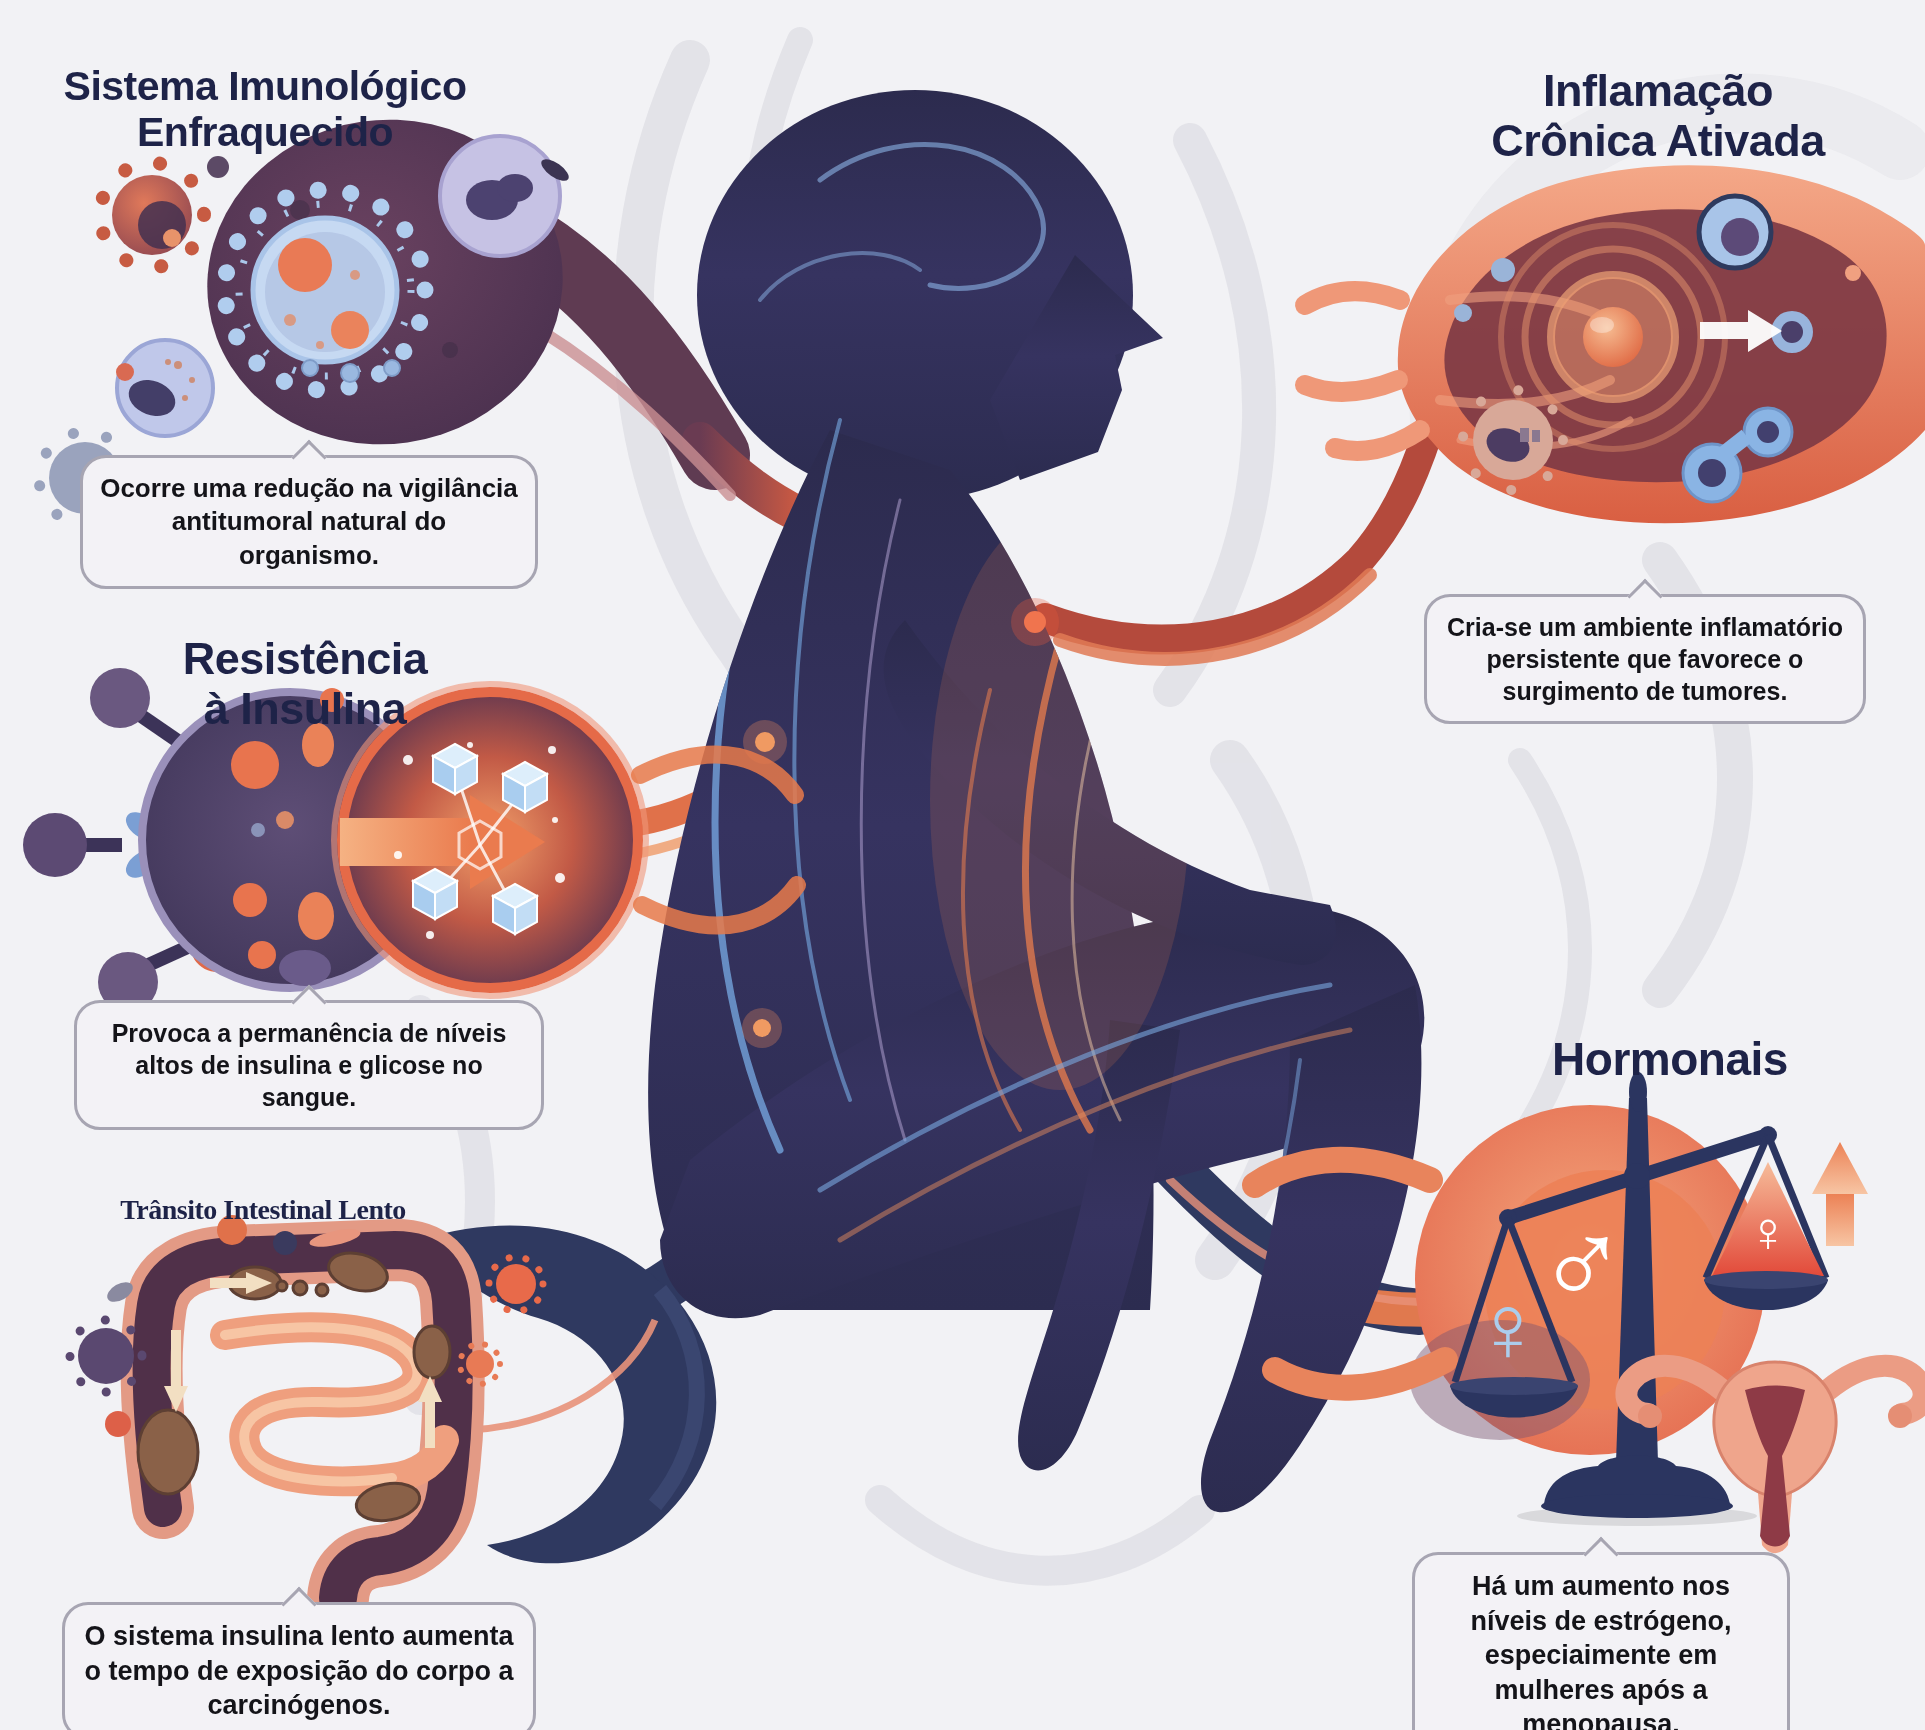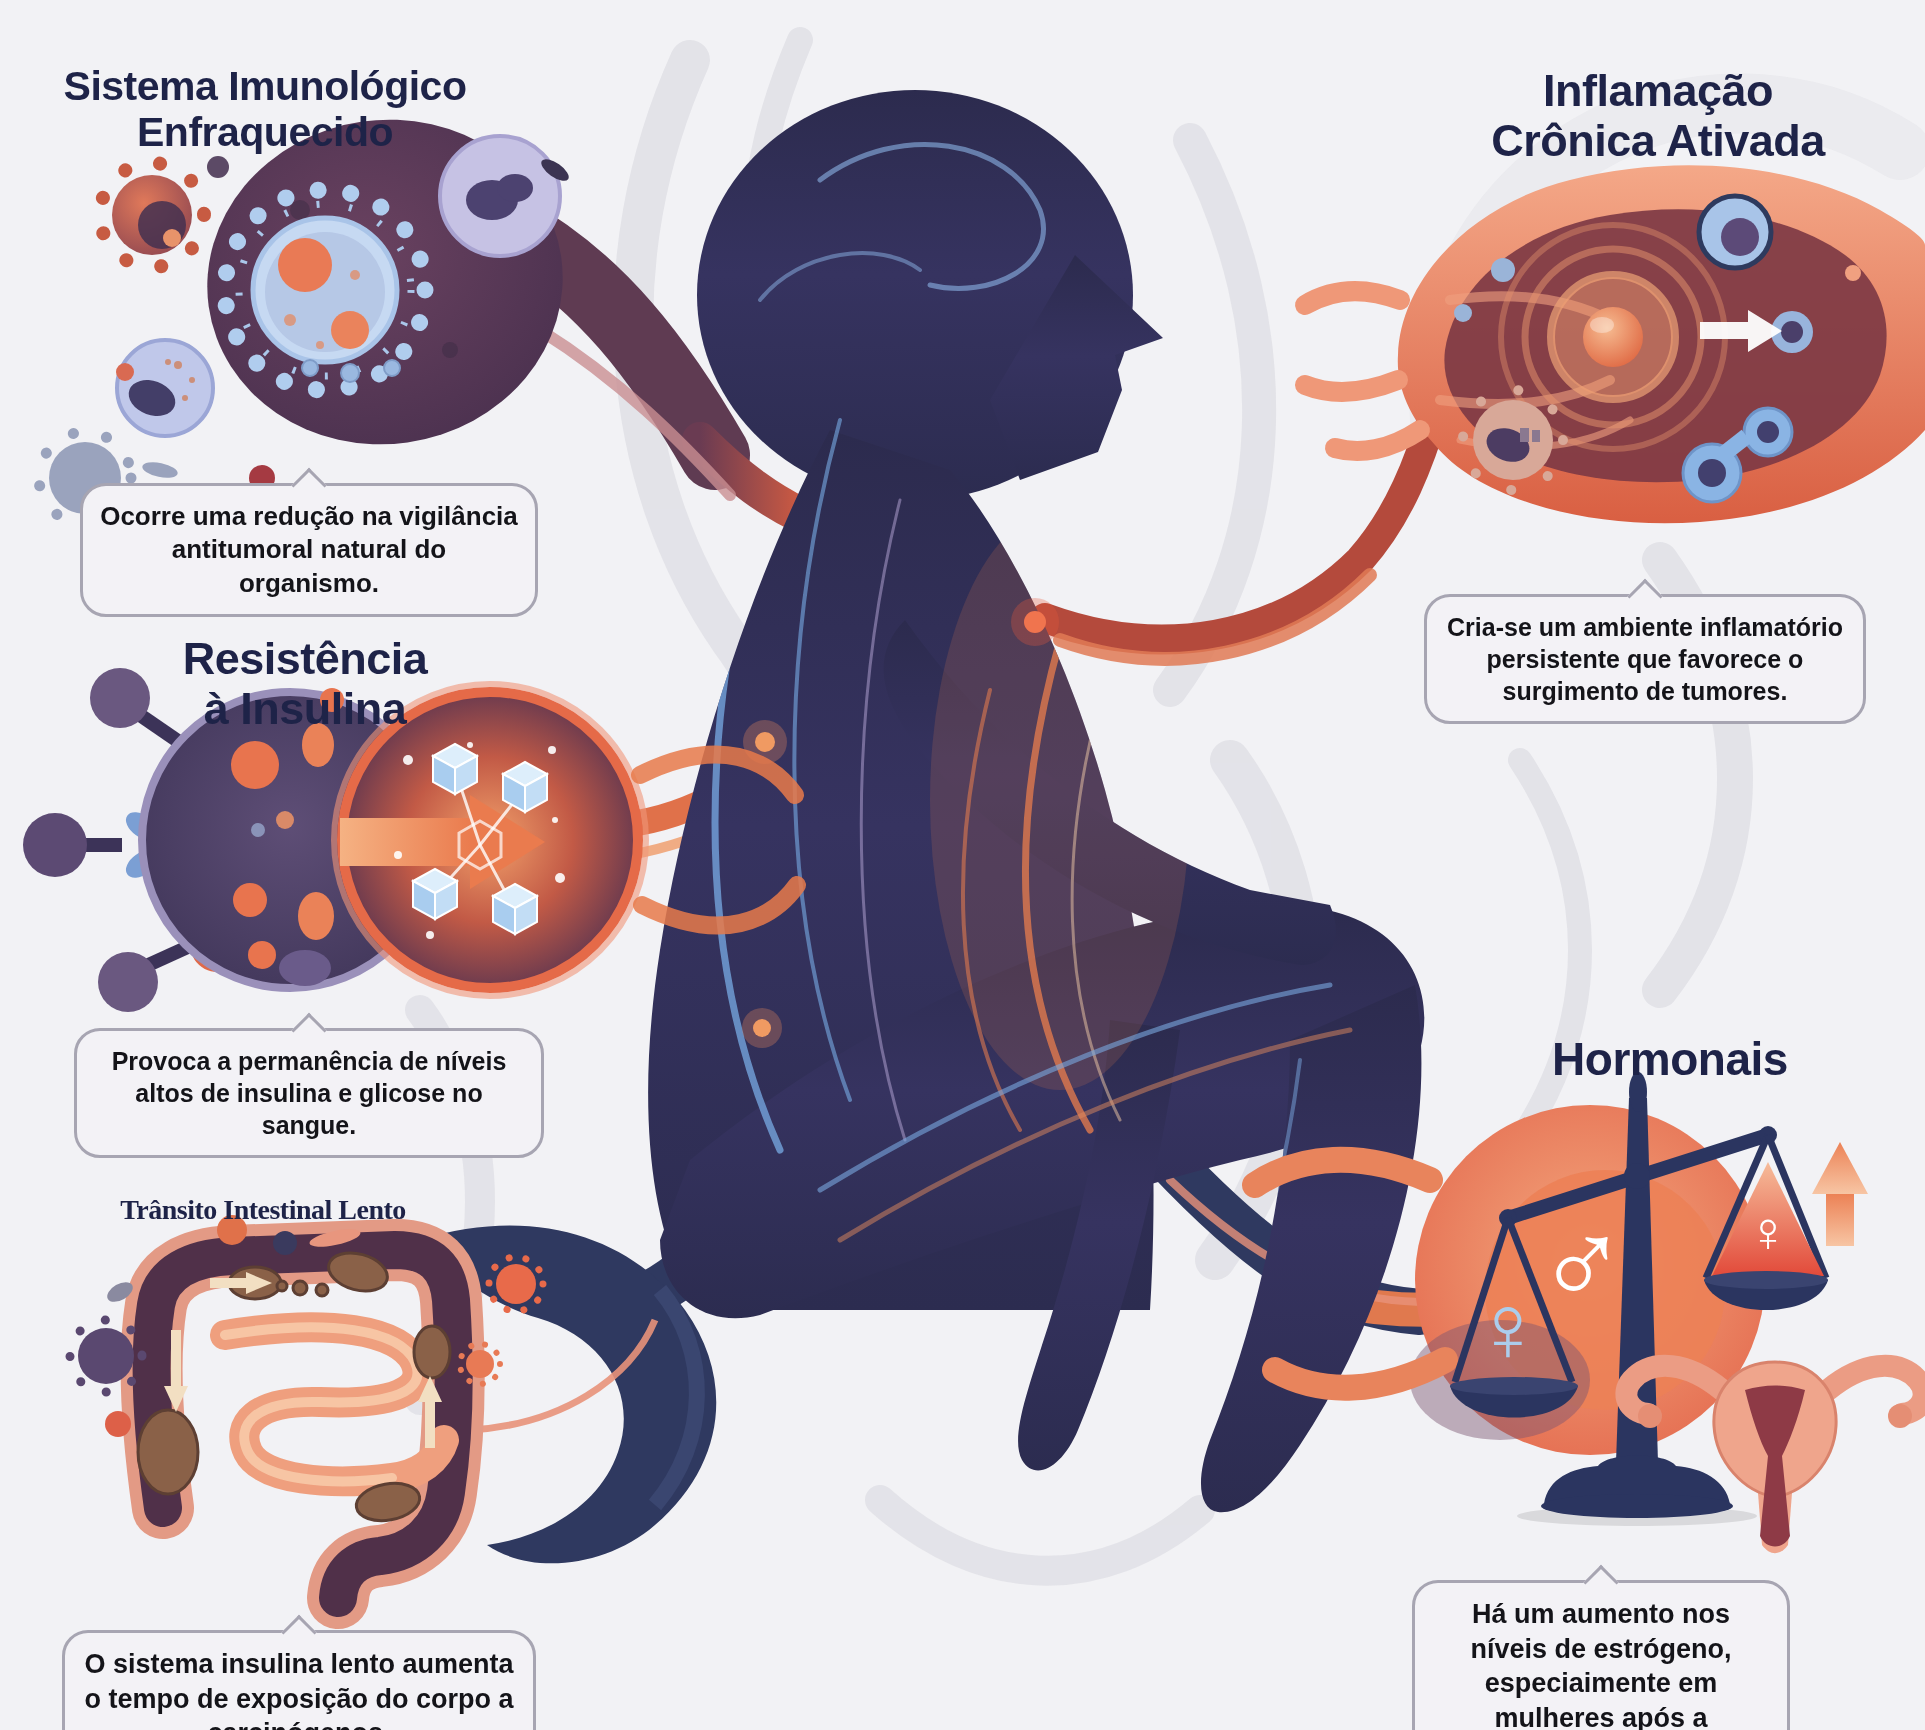--- a/index.html
+++ b/index.html
@@ -3,33 +3,33 @@
 <meta charset="utf-8">
 <style>
   html,body{margin:0;padding:0;background:#e8e8ec;}
   .stage{position:relative;width:1925px;height:1730px;overflow:hidden;
          background:#f2f2f5;font-family:"Liberation Sans","DejaVu Sans",sans-serif;}
   .stage svg{position:absolute;left:0;top:0;}
   .title{position:absolute;color:#1e2348;font-weight:800;text-align:center;line-height:1.12;letter-spacing:-0.5px;margin-top:36px;}
   .title span{display:block;}
   .callout{position:absolute;background:#f3f2f6;border:3px solid #a7a5b2;border-radius:26px;
            padding:14px 16px;box-sizing:border-box;text-align:center;font-weight:700;
-           color:#141419;line-height:1.28;margin-top:28px;}
+           color:#141419;line-height:1.28;}
   .callout::before{content:'';position:absolute;top:-13px;left:50%;width:22px;height:22px;
            background:#f3f2f6;border-top:3px solid #a7a5b2;border-left:3px solid #a7a5b2;
            transform:translateX(-50%) rotate(45deg);}
   .sym{position:absolute;font-weight:700;text-align:center;line-height:1;}
   #immune-title{left:40px;top:28px;width:450px;font-size:41px;}
   #immune-callout{left:80px;top:455px;width:458px;font-size:26px;}
   #insulin-title{left:130px;top:598px;width:350px;font-size:45px;}
   #insulin-callout{left:74px;top:1000px;width:470px;font-size:25px;}
   #intestine-title{left:18px;top:1158px;width:490px;font-size:28px;font-family:Liberation Serif, serif;}
   #intestine-callout{left:62px;top:1602px;width:474px;font-size:27px;}
   #inflammation-title{left:1443px;top:30px;width:430px;font-size:45px;}
-  #inflammation-callout{left:1424px;top:566px;width:442px;font-size:25px;}
+  #inflammation-callout{left:1424px;top:594px;width:442px;font-size:25px;}
   #hormonal-title{left:1485px;top:998px;width:370px;font-size:46px;}
   #hormonal-callout{left:1412px;top:1552px;width:378px;font-size:27px;}
   #male-symbol{left:1512px;top:1198px;width:140px;font-size:122px;color:#ffffff;}
   #female-symbol-left{left:1438px;top:1280px;width:140px;font-size:96px;color:#abcdec;}
   #female-symbol-right{left:1733px;top:1204px;width:70px;font-size:56px;color:#ffffff;}
 </style>
 </head>
 <body>
 
 <div class="stage">

